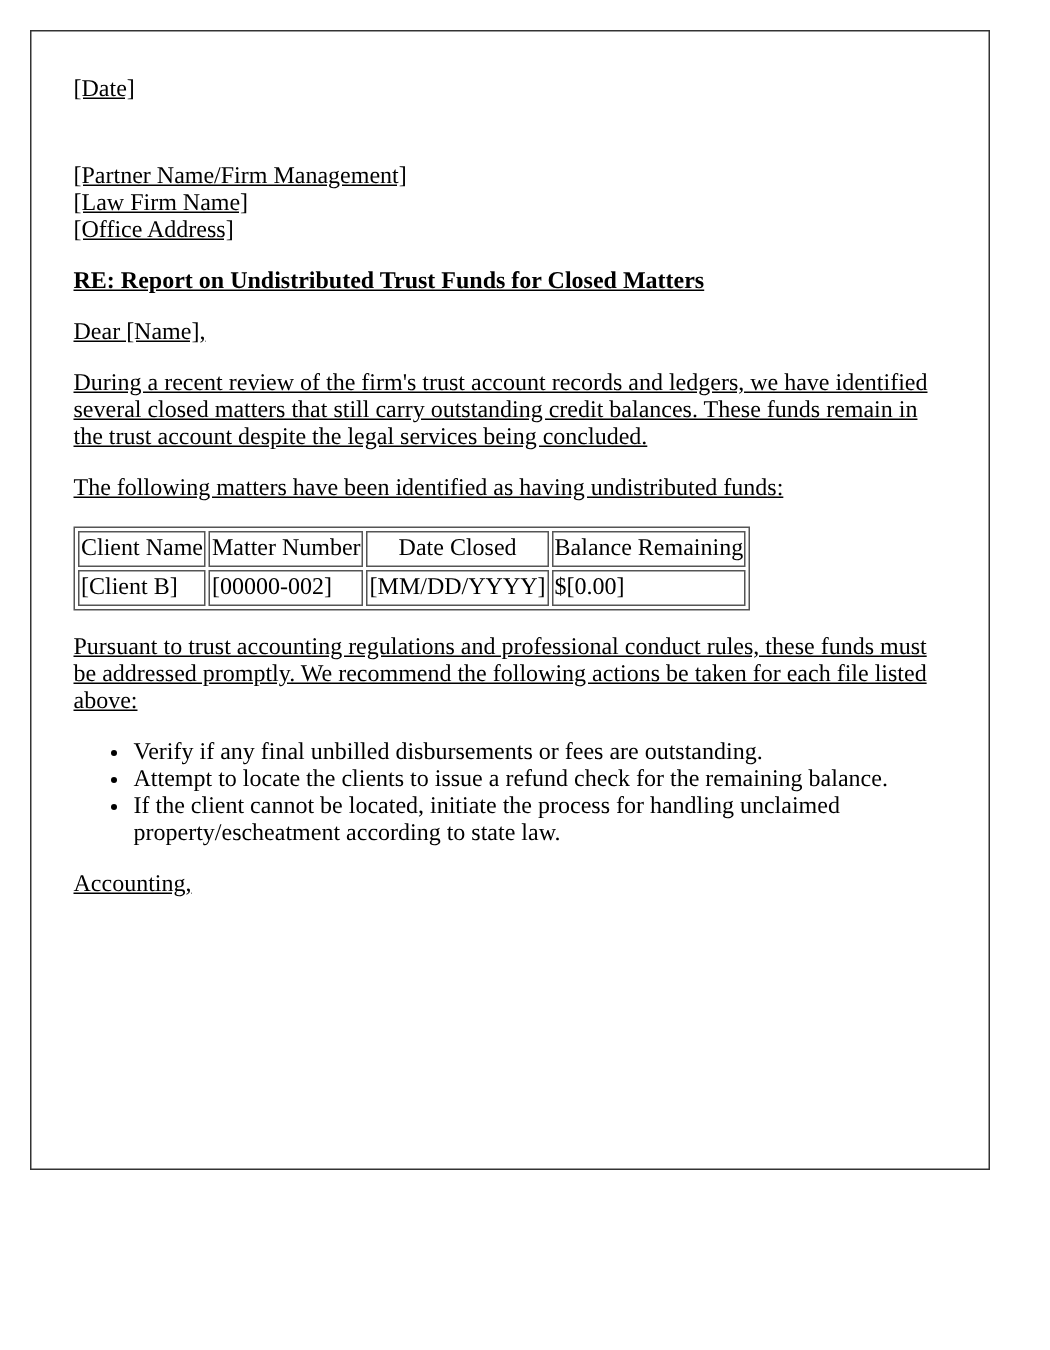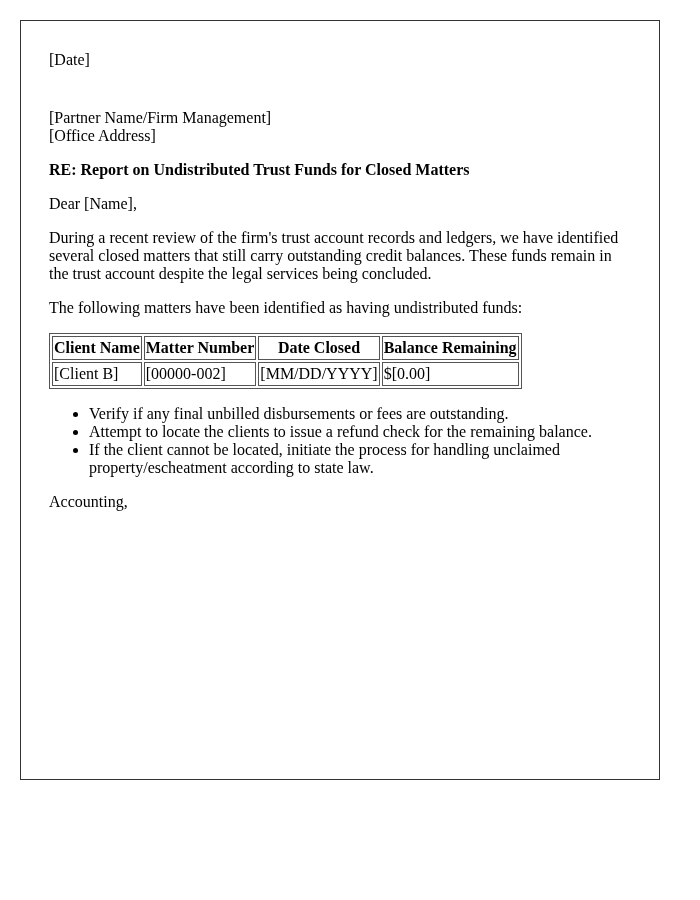--- a/index.html
+++ b/index.html
@@ -8,51 +8,52 @@
       font-family: "Liberation Serif", "DejaVu Serif", serif;
       font-size: 16px; line-height: 18px; color: #000;
     }
     .letter {
       position: absolute; left: 20px; top: 20px;
       width: 640px; height: 760px;
       border: 1px solid #333;
       box-sizing: border-box;
       padding: 30px 28px 0 28px;
     }
-    p { margin: 0 0 16px 0; }
+    p { margin: 0 0 16px 0; text-decoration: underline; }
     .block p { margin: 0; }
     .block { margin-bottom: 16px; margin-top: 40px; }
     .subject { font-weight: bold; }
     table.matters {
       border: 1px solid #555;
       border-collapse: separate;
       border-spacing: 2px;
       margin: 0 0 16px 0;
       font-size: 16px;
       line-height: 18px;
     }
     table.matters th, table.matters td {
       border: 1px solid #555;
       padding: 2px 1px;
       text-align: left;
       white-space: nowrap;
     }
-    table.matters th { font-weight: bold; }
+    table.matters th { font-weight: normal; }
     table.matters th.center { text-align: center; }
     ul.actions { margin: 0 0 16px 0; padding-left: 40px; }
     ul.actions li { margin: 0; }
   </style>
 </head>
 <body>
 
 <div class="letter">
   <p>[Date]</p>
 
   <div class="block">
     <p>[Partner Name/Firm Management]</p>
+    <p>[Law Firm Name]</p>
     <p>[Office Address]</p>
   </div>
 
   <p class="subject">RE: Report on Undistributed Trust Funds for Closed Matters</p>
   <p>Dear [Name],</p>
   <p>During a recent review of the firm's trust account records and ledgers, we have identified several closed matters that still carry outstanding credit balances. These funds remain in the trust account despite the legal services being concluded.</p>
   <p>The following matters have been identified as having undistributed funds:</p>
 
   <table class="matters">
     <thead>
@@ -66,20 +67,21 @@
     <tbody>
       <tr>
         <td>[Client B]</td>
         <td>[00000-002]</td>
         <td>[MM/DD/YYYY]</td>
         <td>$[0.00]</td>
       </tr>
     </tbody>
   </table>
 
+  <p>Pursuant to trust accounting regulations and professional conduct rules, these funds must be addressed promptly. We recommend the following actions be taken for each file listed above:</p>
 
   <ul class="actions">
     <li>Verify if any final unbilled disbursements or fees are outstanding.</li>
     <li>Attempt to locate the clients to issue a refund check for the remaining balance.</li>
     <li>If the client cannot be located, initiate the process for handling unclaimed property/escheatment according to state law.</li>
   </ul>
 
   <p>Accounting,</p>
 
 </div>

